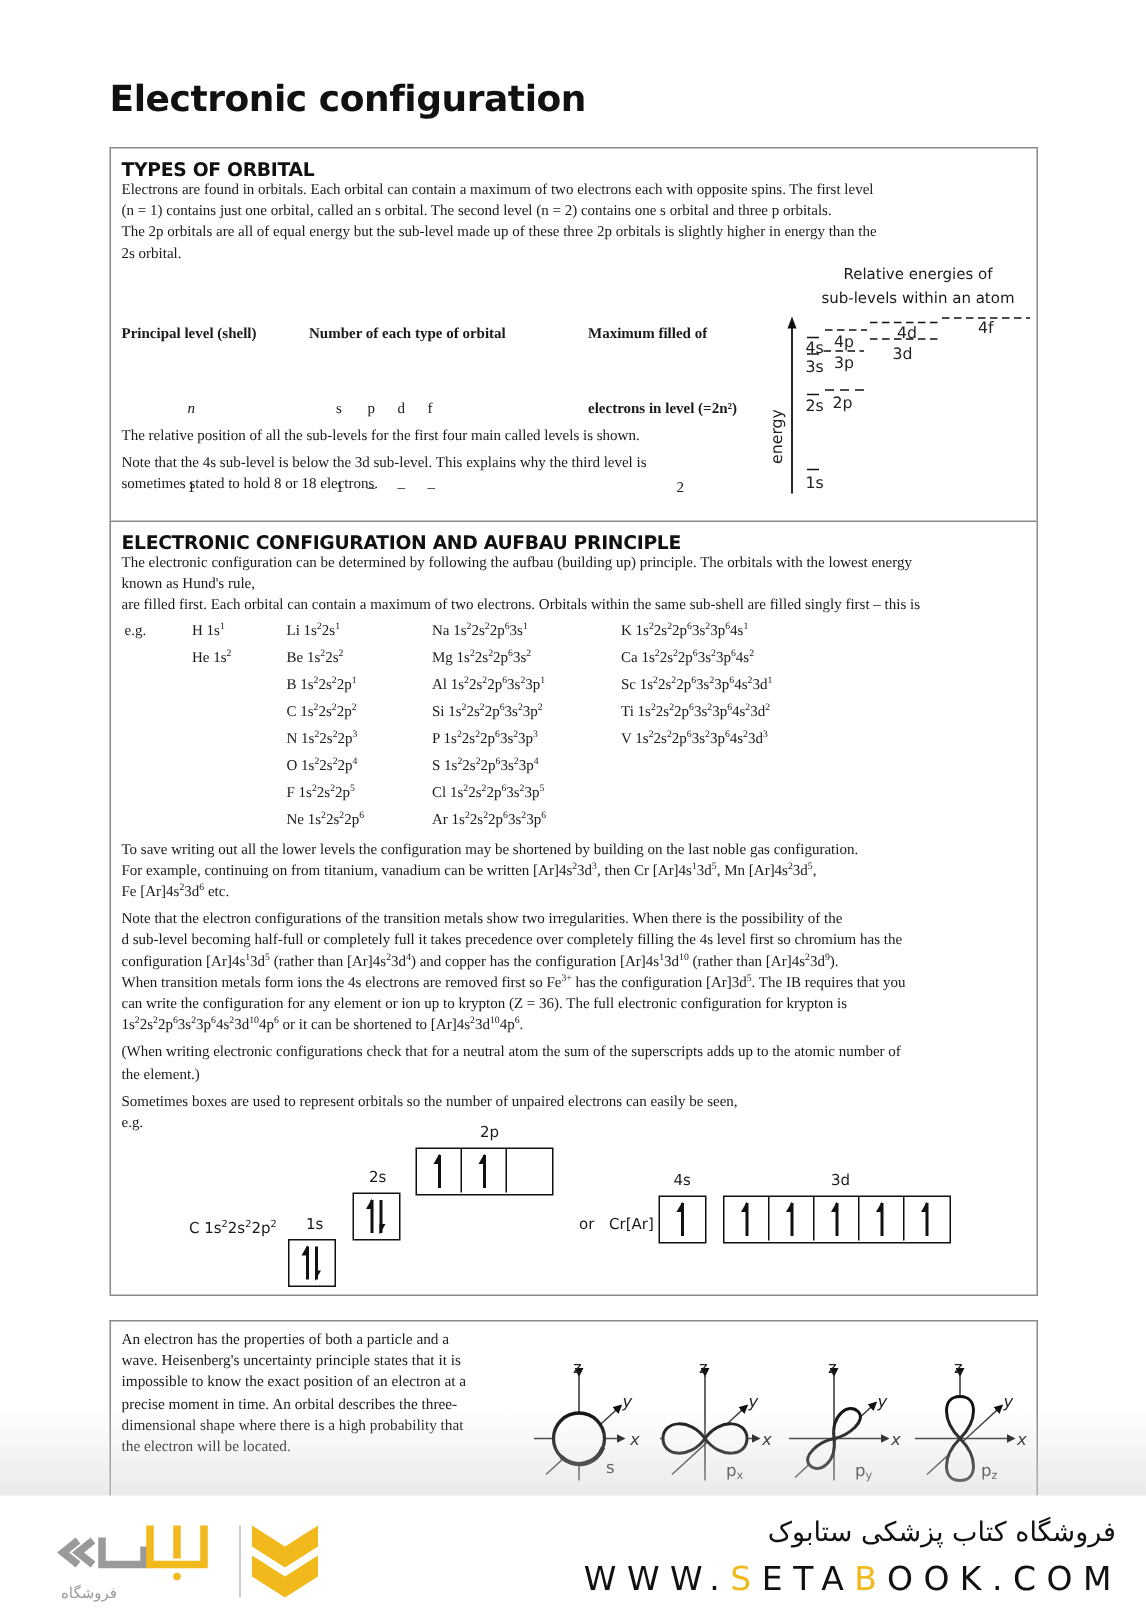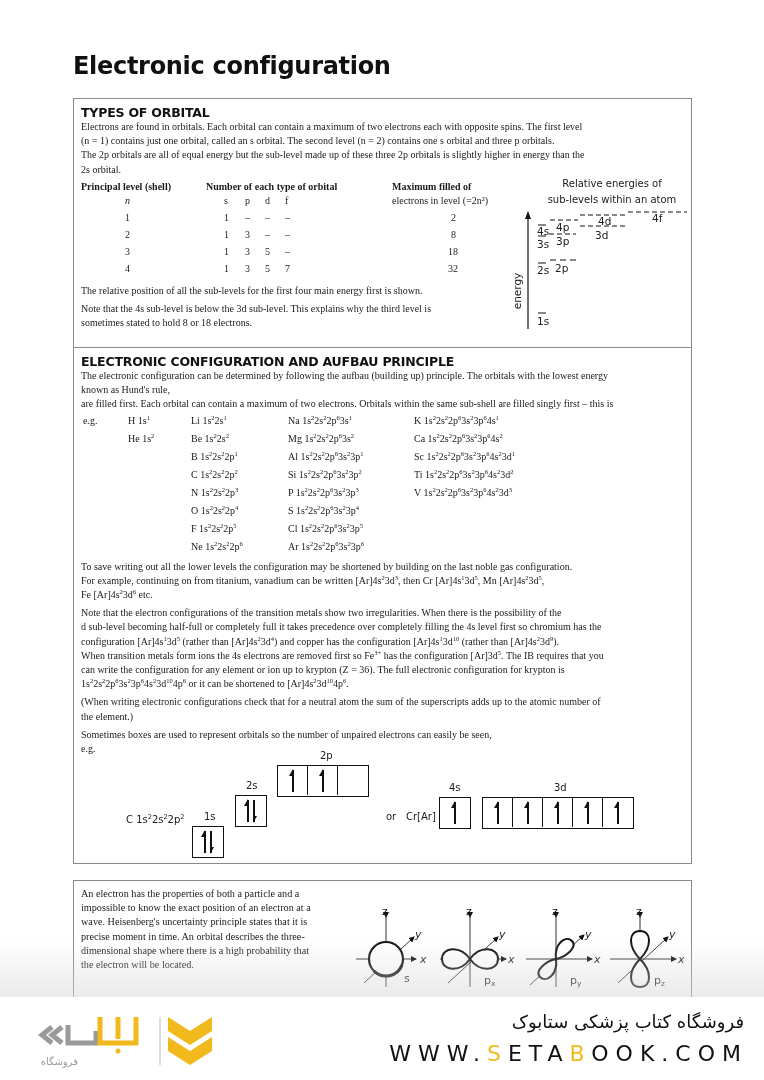--- a/index.html
+++ b/index.html
@@ -23,21 +23,21 @@
     line-height: 15px;
   }
   .para { font-size: 10px; line-height: 14.2px; font-family: "Liberation Serif", "DejaVu Serif", serif; }
   .para.gap { margin-top: 4px; }
   sup { font-size: 6.5px; vertical-align: 4px; line-height: 0; }
 
   
   #box1 { top: 98px; height: 276px; }
   .orb-table { position: absolute; left: 7px; top: 82px; width: 430px; font-family: "Liberation Serif", serif; font-size: 10px; }
   .orb-table .hdr { font-weight: bold; }
-  .orb-table .row { position: relative; height: 17px; }
+  .orb-table .row { position: relative; height: 17px; margin-top: 36px; }
   .orb-table span { position: absolute; }
   .b1-after { position: absolute; left: 7px; top: 185px; width: 420px; }
 
   .energy-title {
     position: absolute; left: 468px; top: 77px; width: 140px; text-align: center;
     font-family: "DejaVu Sans", "Liberation Sans", sans-serif; font-size: 10px; line-height: 16px;
   }
   .energy-diagram { position: absolute; left: 428px; top: 112px; width: 185px; height: 120px; }
   .energy-diagram svg { width: 185px; height: 120px; }
   .ed-label { font-family: "DejaVu Sans", "Liberation Sans", sans-serif; font-size: 10.5px; fill: #222; }
@@ -104,21 +104,21 @@
       <span style="left:0">Principal level (shell)</span>
       <span style="left:125px">Number of each type of orbital</span>
       <span style="left:311px">Maximum filled of</span>
     </div>
     <div class="row" style="height:17px;">
       <span style="left:44px; font-style:italic">n</span>
       <span style="left:143px">s</span>
       <span style="left:164px">p</span>
       <span style="left:184px">d</span>
       <span style="left:204px">f</span>
-      <span style="left:311px; font-weight:normal">electrons in level (=2n²)</span>
+      <span style="left:311px; font-weight:bold">electrons in level (=2n²)</span>
     </div>
     <div class="row">
       <span style="left:44px">1</span>
       <span style="left:143px">1</span>
       <span style="left:164px">–</span>
       <span style="left:184px">–</span>
       <span style="left:204px">–</span>
       <span style="left:370px">2</span>
     </div>
     <div class="row">
@@ -141,21 +141,21 @@
       <span style="left:44px">4</span>
       <span style="left:143px">1</span>
       <span style="left:164px">3</span>
       <span style="left:184px">5</span>
       <span style="left:204px">7</span>
       <span style="left:367px">32</span>
     </div>
   </div>
 
   <div class="para b1-after">
-    <div>The relative position of all the sub-levels for the first four main energy first is shown.</div>
+    <div>The relative position of all the sub-levels for the first four main called levels is shown.</div>
     <div class="gap" style="margin-top:4px">Note that the 4s sub-level is below the 3d sub-level. This explains why the third level is</div>
     <div>sometimes stated to hold 8 or 18 electrons.</div>
   </div>
 
   <div class="energy-title">
     <div>Relative energies of</div>
     <div>sub-levels within an atom</div>
   </div>
 
   <div class="energy-diagram">
@@ -325,22 +325,22 @@
       <div class="obox">
           <span class="arrow-up"></span>
         </div>
     </div>
   </div>
 </section>
 
 <section class="box" id="box3">
   <div class="para b3-text" style="font-size:10.2px;">
     <div>An electron has the properties of both a particle and a</div>
+    <div>wave. Heisenberg's uncertainty principle states that it is</div>
     <div>impossible to know the exact position of an electron at a</div>
-    <div>wave. Heisenberg's uncertainty principle states that it is</div>
     <div>precise moment in time. An orbital describes the three-</div>
     <div>dimensional shape where there is a high probability that</div>
     <div>the electron will be located.</div>
   </div>
 
   <div class="shapes">
     <svg viewBox="0 0 345 95">
       <defs>
         <marker id="ah" markerWidth="6" markerHeight="6" refX="5" refY="3" orient="auto">
           <path d="M0,0 L6,3 L0,6 z" fill="#111"></path>

